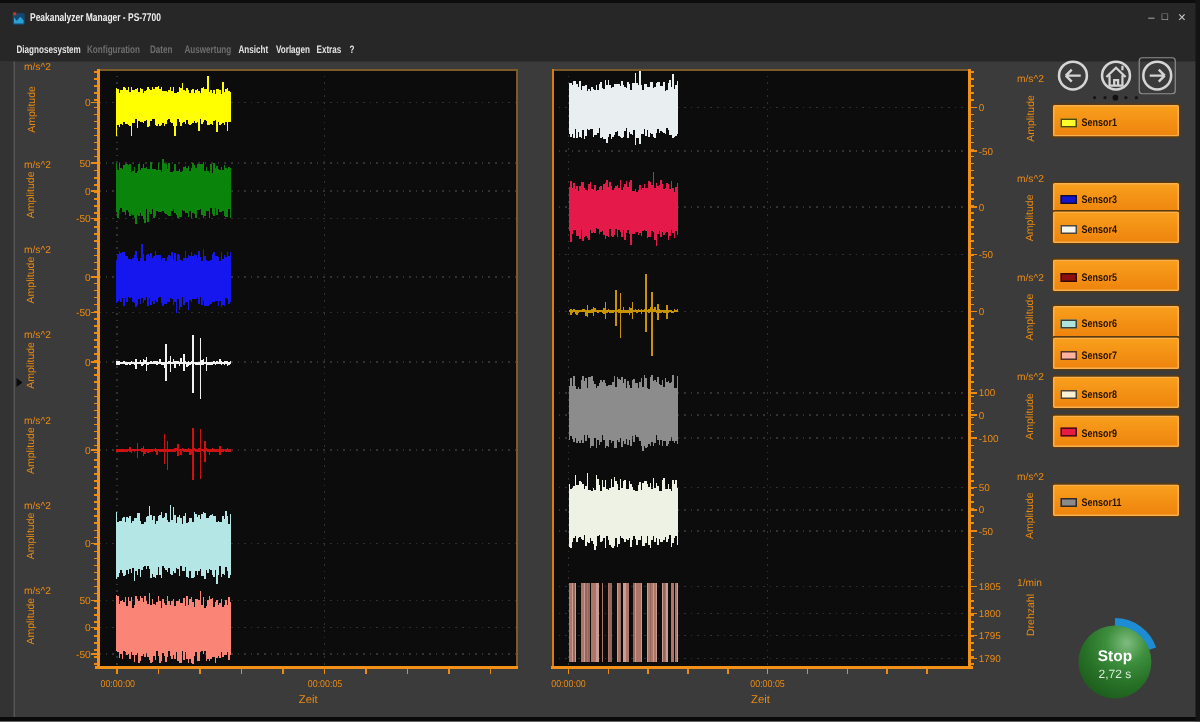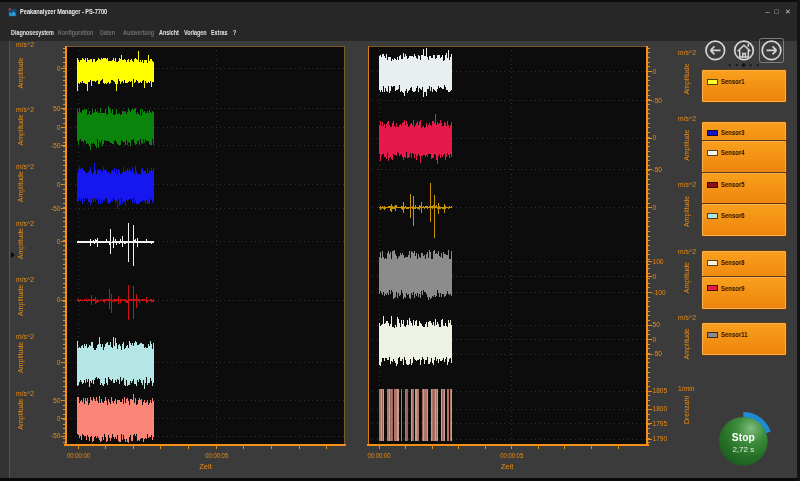--- a/index.html
+++ b/index.html
@@ -7,21 +7,21 @@
 #titlebar { position:absolute; left:0; top:0; width:800px; height:24px; background:#272727; }
 #title { position:absolute; left:20px; top:7px; font-size:7.5px; font-weight:bold; color:#eee; transform:scaleX(0.75); transform-origin:0 50%; white-space:nowrap; }
 .wc { position:absolute; color:#c6c6c6; font-size:7.5px; }
 #menubar { position:absolute; left:0; top:24px; width:800px; height:17px; background:#272727; }
 .mi { position:absolute; top:4px; font-size:7.2px; font-weight:bold; color:#e4e4e4; transform:scaleX(0.75); transform-origin:0 50%; white-space:nowrap; }
 .mi.dis { color:#6e6e6e; }
 #leftstrip { position:absolute; left:0; top:41px; width:10px; height:437px; background:#333; border-right:1px solid #555; }
 #spl-arrow { position:absolute; left:11px; top:252px; width:0; height:0; border-left:4px solid #0a0a0a; border-top:3.5px solid transparent; border-bottom:3.5px solid transparent; }
 #bottombar { position:absolute; left:0; top:478px; width:800px; height:3px; background:#0a0a0a; }
 #rightedge { position:absolute; left:797px; top:0; width:3px; height:481px; background:#141414; }
-.sbtn { position:absolute; left:701px; width:86px; height:34px; background:linear-gradient(#f9a01d,#ee830d);
+.sbtn { position:absolute; left:701px; width:86px; height:23px; background:linear-gradient(#f9a01d,#ee830d);
   border:1px solid #5a3a10; box-shadow:inset 0 0 0 1px #f8b050; border-radius:2px; }
 .sbtn .chip { position:absolute; left:5px; top:8.5px; width:11px; height:6px; border:1px solid rgba(20,10,0,.75); }
 .sbtn span { position:absolute; left:18.5px; top:6.8px; font-size:7.3px; font-weight:bold; color:#241200; transform:scaleX(0.82); transform-origin:0 50%; white-space:nowrap; }
 </style></head><body>
 <div id="win">
 <svg width="800" height="481" style="position:absolute;left:0;top:0" shape-rendering="crispEdges">
       <rect x="66" y="46" width="279" height="398" fill="#0c0c0c"></rect>
       <path d="M66 68.4H345M66 108.6H345M66 127.4H345M66 145.7H345M66 184.6H345M66 208.4H345M66 241.4H345M66 300H345M66 362.3H345M66 400.3H345M66 418.2H345M66 436H345" stroke="#323232" fill="none" stroke-dasharray="1 3.4"></path>
       <path d="M78 46V444M216.2 46V444" stroke="#323232" fill="none" stroke-dasharray="1 3.4"></path>
       <path stroke="#ffff00" fill="none" d="M77.5 58.4V90.6M78.5 59.6V83.4M79.5 61.7V84.4M80.5 59.7V82.4M81.5 60.1V83.3M82.5 57.7V81.3M83.5 58.6V82.9M84.5 59.7V82.5M85.5 58.2V83.6M86.5 61.5V84.2M87.5 58.2V90.8M88.5 59.7V82.3M89.5 59.8V82.2M90.5 59.0V79.6M91.5 58.8V85.6M92.5 61.6V80.8M93.5 58.7V81.1M94.5 59.2V81.0M95.5 61.7V82.3M96.5 60.5V80.7M97.5 60.1V80.2M98.5 58.0V84.4M99.5 59.2V84.3M100.5 60.1V80.8M101.5 58.2V79.6M102.5 59.0V79.4M103.5 58.0V83.3M104.5 58.2V83.7M105.5 57.6V82.9M106.5 59.2V84.0M107.5 57.7V83.0M108.5 60.7V82.2M109.5 60.8V84.2M110.5 60.8V82.5M111.5 61.3V80.2M112.5 60.3V79.5M113.5 58.1V81.4M114.5 60.8V82.2M115.5 58.1V84.0M116.5 61.7V90.5M117.5 62.2V83.7M118.5 61.3V79.4M119.5 57.8V81.1M120.5 58.5V84.1M121.5 55.3V82.0M122.5 59.7V81.1M123.5 60.4V82.5M124.5 58.9V80.2M125.5 60.1V82.9M126.5 62.3V83.3M127.5 60.2V82.7M128.5 59.1V81.9M129.5 62.3V80.5M130.5 59.7V82.0M131.5 59.4V81.4M132.5 60.6V87.1M133.5 62.3V79.4M134.5 58.9V82.9M135.5 57.8V81.6M136.5 59.4V80.2M137.5 59.6V80.8M138.5 50.9V83.4M139.5 61.6V83.0M140.5 60.3V82.4M141.5 62.1V83.1M142.5 60.3V80.5M143.5 62.5V80.0M144.5 59.5V88.3M145.5 59.5V81.1M146.5 60.2V83.3M147.5 62.6V82.9M148.5 54.9V82.3M149.5 61.2V83.0M150.5 59.4V81.0M151.5 58.8V87.4M152.5 60.9V81.5M153.5 61.6V81.6"></path>
@@ -196,20 +196,24 @@
       <span>Sensor4</span>
     </div>
     <div class="sbtn" style="top:172.4px">
 <div class="chip" style="background:#8c0e0e"></div>
       <span>Sensor5</span>
     </div>
     <div class="sbtn" style="top:203px">
 <div class="chip" style="background:#aee6de"></div>
       <span>Sensor6</span>
     </div>
+    <div class="sbtn" style="top:224.1px">
+<div class="chip" style="background:#ffb2a0"></div>
+      <span>Sensor7</span>
+    </div>
     <div class="sbtn" style="top:250.0px">
 <div class="chip" style="background:#fdf3d4"></div>
       <span>Sensor8</span>
     </div>
     <div class="sbtn" style="top:275.8px">
 <div class="chip" style="background:#e41b42"></div>
       <span>Sensor9</span>
     </div>
     <div class="sbtn" style="top:322px">
 <div class="chip" style="background:#8a8a8a"></div>

